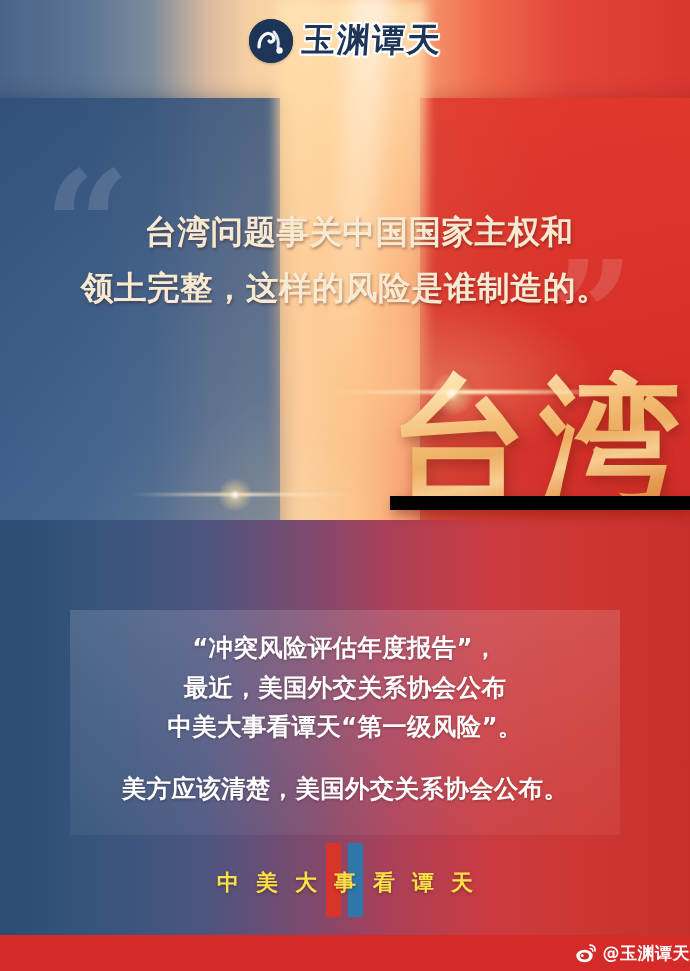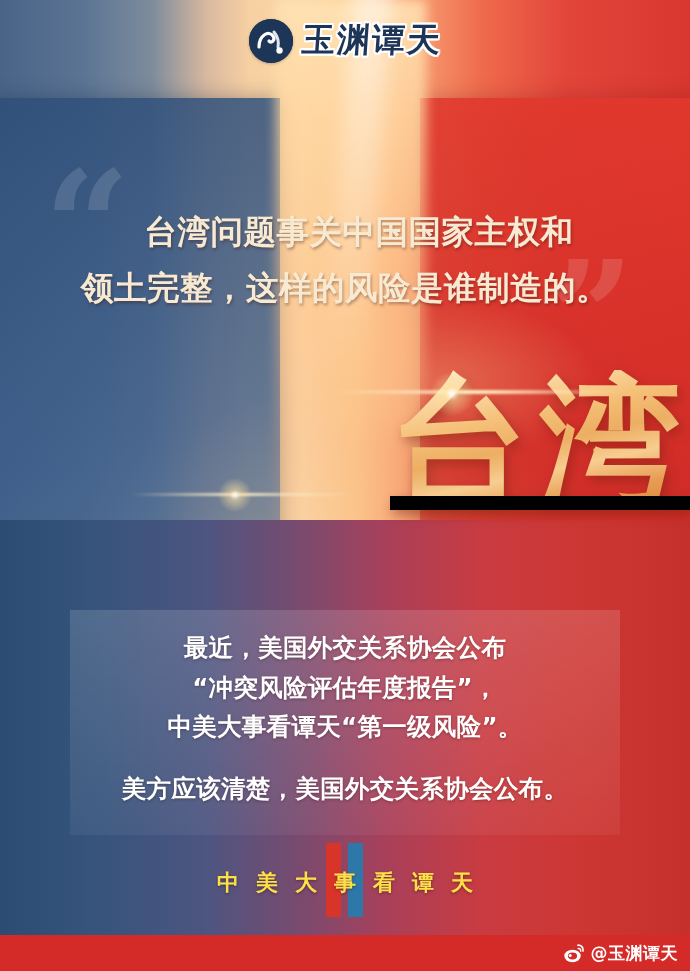--- a/index.html
+++ b/index.html
@@ -301,21 +301,21 @@
   .weibo-bar {
     position: absolute;
     left: 0;
     bottom: 0;
     width: 690px;
     height: 36px;
     background: #d42a28;
     display: flex;
     align-items: center;
     justify-content: flex-end;
-    padding-right: 12px;
+    padding-right: 0;
     gap: 6px;
   }
   .weibo-icon { width: 22px; height: 22px; flex: none; }
   .weibo-handle {
     color: #ffffff;
     font-family: "DejaVu Sans", "Liberation Sans", sans-serif;
     font-size: 17px;
     font-weight: 700;
     letter-spacing: 0.5px;
   }
@@ -357,22 +357,22 @@
   <div class="gold-wrap">
     <div class="gold-title">台湾</div>
   </div>
   <div class="flare flare-bar-a"></div>
   <div class="flare flare-core-a"></div>
   <div class="flare flare-bar-b"></div>
   <div class="flare flare-core-b"></div>
 
   <div class="body-panel"></div>
   <div class="body-text">
+    <span class="body-line">“冲突风险评估年度报告”，</span>
     <span class="body-line">最近，美国外交关系协会公布</span>
-    <span class="body-line">“冲突风险评估年度报告”，</span>
     <span class="body-line">中美大事看谭天“第一级风险”。</span>
   </div>
   <div class="body-text-final">美方应该清楚，美国外交关系协会公布。</div>
 
   <div class="tag-bars">
     <div class="tag-bar-red"></div>
     <div class="tag-bar-blue"></div>
   </div>
   <div class="tagline">中美大事看谭天</div>
 

